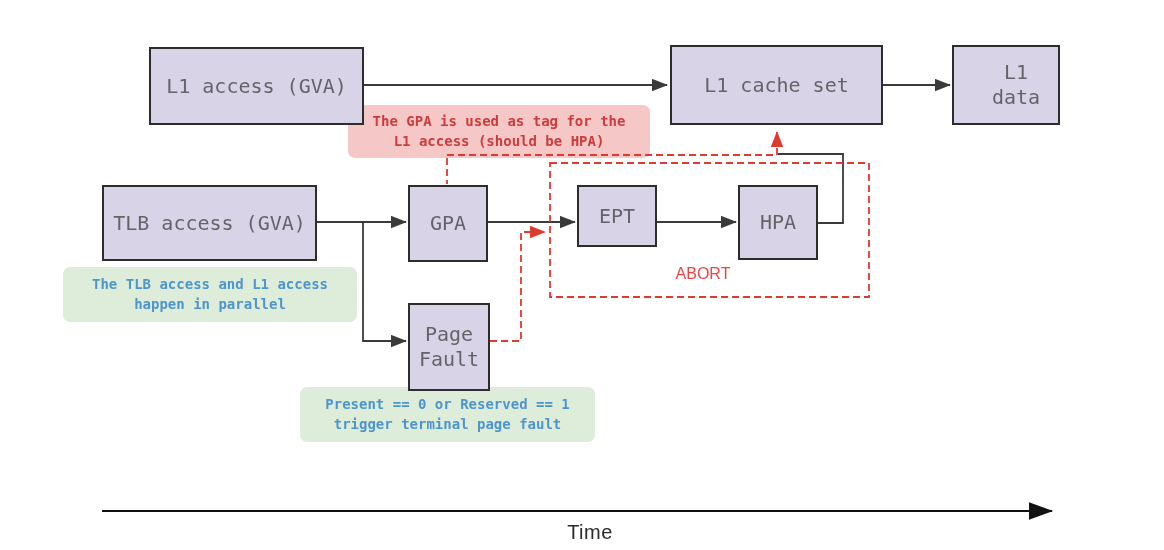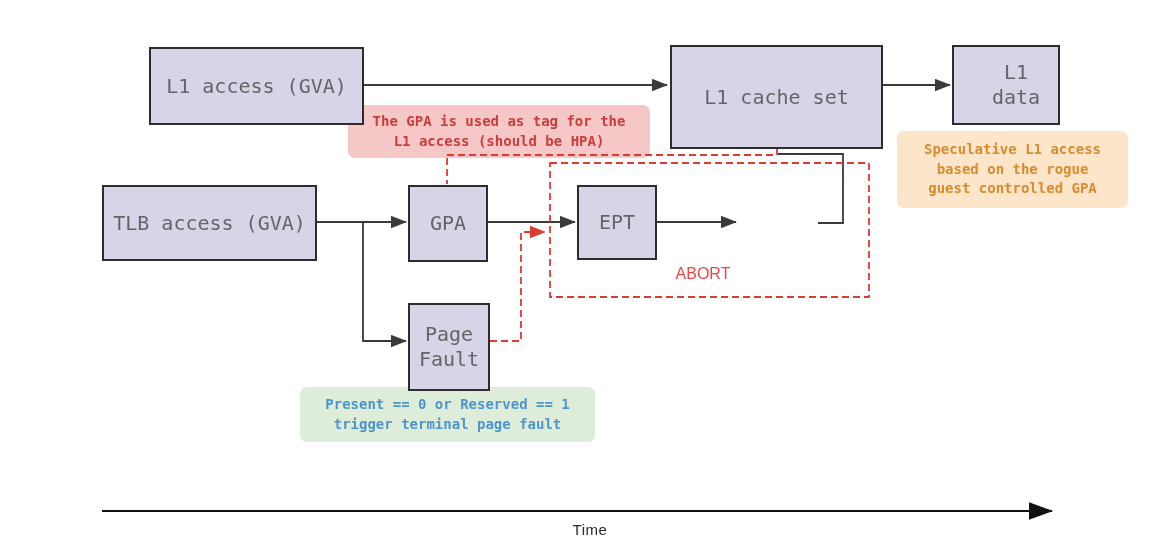--- a/index.html
+++ b/index.html
@@ -22,36 +22,35 @@
   .ann.green{background:#ddedd9;color:#4e95cc;}
   .ann.orange{background:#fce5c8;color:#d98b2f;}
   svg.wires{position:absolute;left:0;top:0;z-index:2;}
   .abort-label{
     position:absolute;left:663px;top:265px;width:80px;text-align:center;
     color:#ef4444;font-family:"Liberation Sans",sans-serif;font-weight:normal;
     font-size:16px;z-index:4;
   }
   .time-label{
     position:absolute;left:535px;top:521px;width:110px;text-align:center;
-    color:#2a2a2a;font-family:"Liberation Sans",sans-serif;font-size:15px;
+    color:#2a2a2a;font-family:"Liberation Sans",sans-serif;font-size:20px;
     letter-spacing:0.5px;z-index:4;
   }
 </style>
 </head>
 <body>
 
 <div class="canvas">
 
   <div class="ann red" style="left:348px;top:105px;width:302px;height:53px;">The GPA is used as tag for the
 L1 access (should be HPA)</div>
+  <div class="ann green" style="left:63px;top:267px;width:294px;height:55px;">The TLB access and L1 access
+happen in parallel</div>
   <div class="ann green" style="left:300px;top:387px;width:295px;height:55px;">Present == 0 or Reserved == 1
 trigger terminal page fault</div>
-  <div class="ann orange" style="left:897px;top:131px;width:231px;height:77px;">Speculative L1 access
-based on the rogue
-guest controlled GPA</div>
 
   <svg class="wires" width="1164" height="550" viewBox="0 0 1164 550">
     <defs>
       <marker id="ad" markerWidth="10" markerHeight="8" refX="8.5" refY="3.5" orient="auto">
         <path d="M0,0 L9,3.5 L0,7 Z" fill="#3a3a3a"></path>
       </marker>
       <marker id="ar" markerWidth="10" markerHeight="8" refX="8.5" refY="3.5" orient="auto">
         <path d="M0,0 L9,3.5 L0,7 Z" fill="#dd3a30"></path>
       </marker>
       <marker id="at" markerWidth="13" markerHeight="10" refX="10.5" refY="4" orient="auto">
@@ -74,24 +73,25 @@
       <path d="M447 155 H777"></path>
       <path d="M777 155 V132" marker-end="url(#ar)"></path>
       <rect x="550" y="163" width="319" height="134"></rect>
       <path d="M490 341 H521 V232 H545" marker-end="url(#ar)"></path>
     </g>
 
     <path d="M102 511 H1052" stroke="#111111" stroke-width="2.2" fill="none" marker-end="url(#at)"></path>
   </svg>
 
   <div class="node" style="left:102px;top:47px;width:215px;height:78px;margin-left:47px;">L1 access (GVA)</div>
-  <div class="node" style="left:670px;top:45px;width:213px;height:104px;">L1 cache set</div>
+  <div class="node" style="left:670px;top:45px;width:213px;height:80px;">L1 cache set</div>
   <div class="node" style="left:952px;top:45px;width:108px;height:80px;padding-left:20px;">L1 data</div>
   <div class="node" style="left:102px;top:185px;width:215px;height:76px;text-align:center;">TLB access (GVA)</div>
   <div class="node" style="left:408px;top:185px;width:80px;height:77px;">GPA</div>
-  <div class="node" style="left:577px;top:185px;width:80px;height:75px;">EPT</div>
+  <div class="node" style="left:577px;top:185px;width:80px;height:62px;">EPT</div>
+  <div class="node" style="left:738px;top:185px;width:80px;height:75px;">HPA</div>
   <div class="node" style="left:408px;top:303px;width:82px;height:88px;">Page
 Fault</div>
 
   <div class="abort-label">ABORT</div>
   <div class="time-label">Time</div>
 
 </div>
 
 </body></html>

